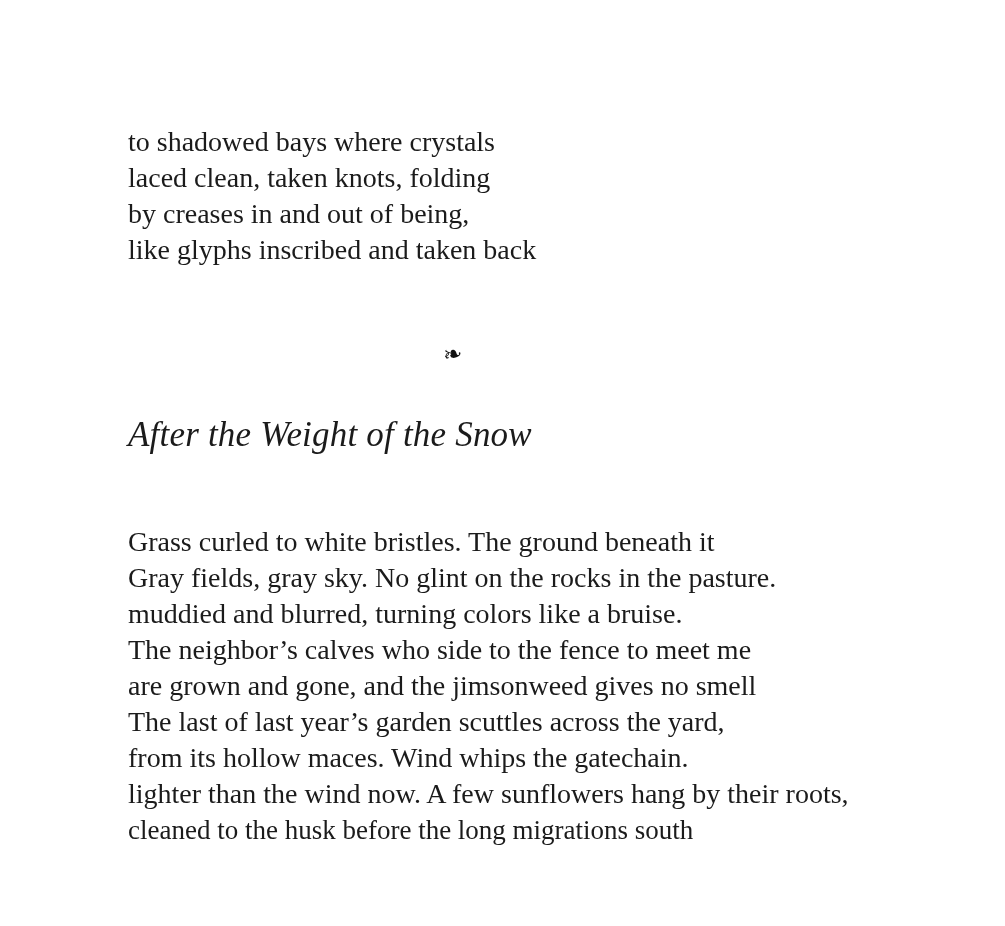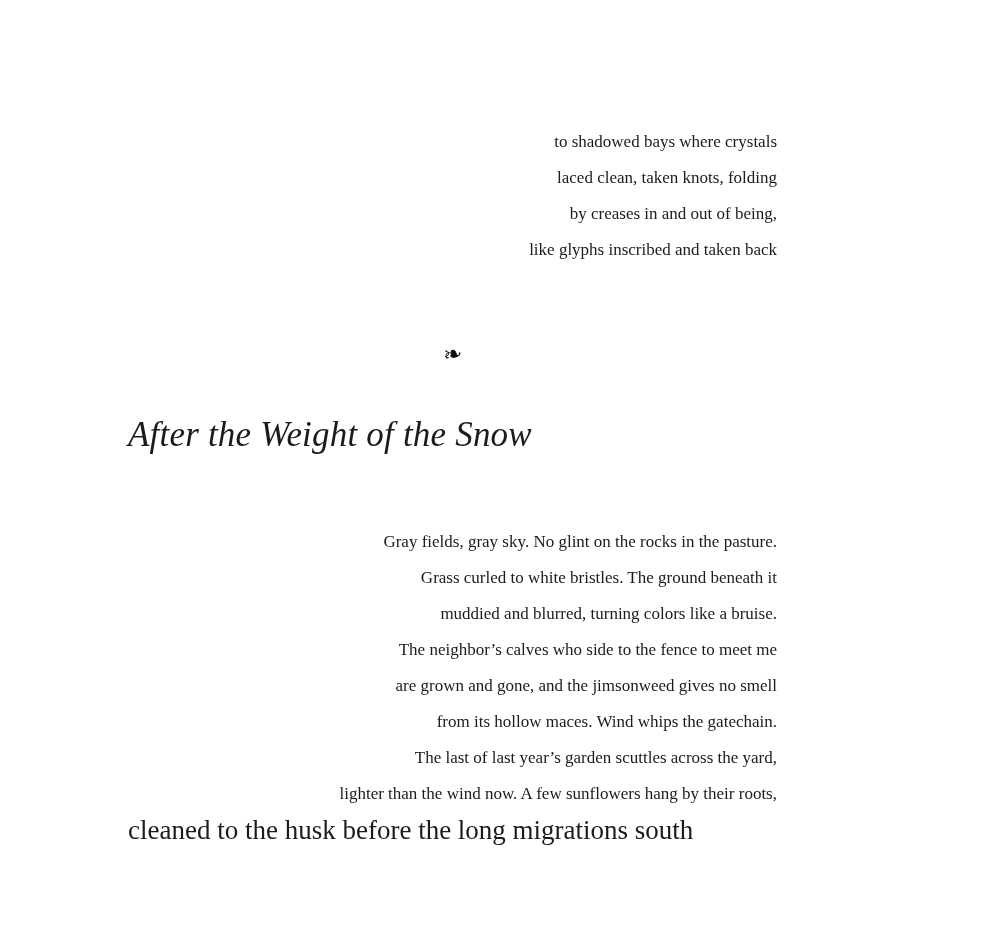--- a/index.html
+++ b/index.html
@@ -17,24 +17,23 @@
     font-family: "Liberation Serif", "DejaVu Serif", serif;
     color: #1b1b1b;
   }
 
   .content {
     padding: 124px 0 0 128px;
     width: 777px;
   }
 
   .poem-line {
-    font-size: 17px;
+    font-size: 28px;
     line-height: 36px;
     white-space: nowrap;
-    text-align: right;
   }
 
   .ornament-row {
     margin-top: 68px;
     height: 36px;
     text-align: center;
   }
 
   .ornament-glyph {
     font-family: "DejaVu Sans", sans-serif;
@@ -78,25 +77,25 @@
       <div class="poem-line">like glyphs inscribed and taken back</div>
     </div>
 
     <div class="ornament-row">
       <span class="ornament-glyph">❧</span>
     </div>
 
     <h1 class="poem-title">After the Weight of the Snow</h1>
 
     <div class="poem-body">
+      <div class="poem-line">Grass curled to white bristles. The ground beneath it</div>
       <div class="poem-line">Gray fields, gray sky. No glint on the rocks in the pasture.</div>
-      <div class="poem-line">Grass curled to white bristles. The ground beneath it</div>
       <div class="poem-line">muddied and blurred, turning colors like a bruise.</div>
       <div class="poem-line">The neighbor’s calves who side to the fence to meet me</div>
       <div class="poem-line">are grown and gone, and the jimsonweed gives no smell</div>
+      <div class="poem-line">The last of last year’s garden scuttles across the yard,</div>
       <div class="poem-line">from its hollow maces. Wind whips the gatechain.</div>
-      <div class="poem-line">The last of last year’s garden scuttles across the yard,</div>
       <div class="poem-line">lighter than the wind now. A few sunflowers hang by their roots,</div>
       <div class="poem-line-partial">cleaned to the husk before the long migrations south</div>
     </div>
 
   </div>
 </div>
 
 </body></html>

